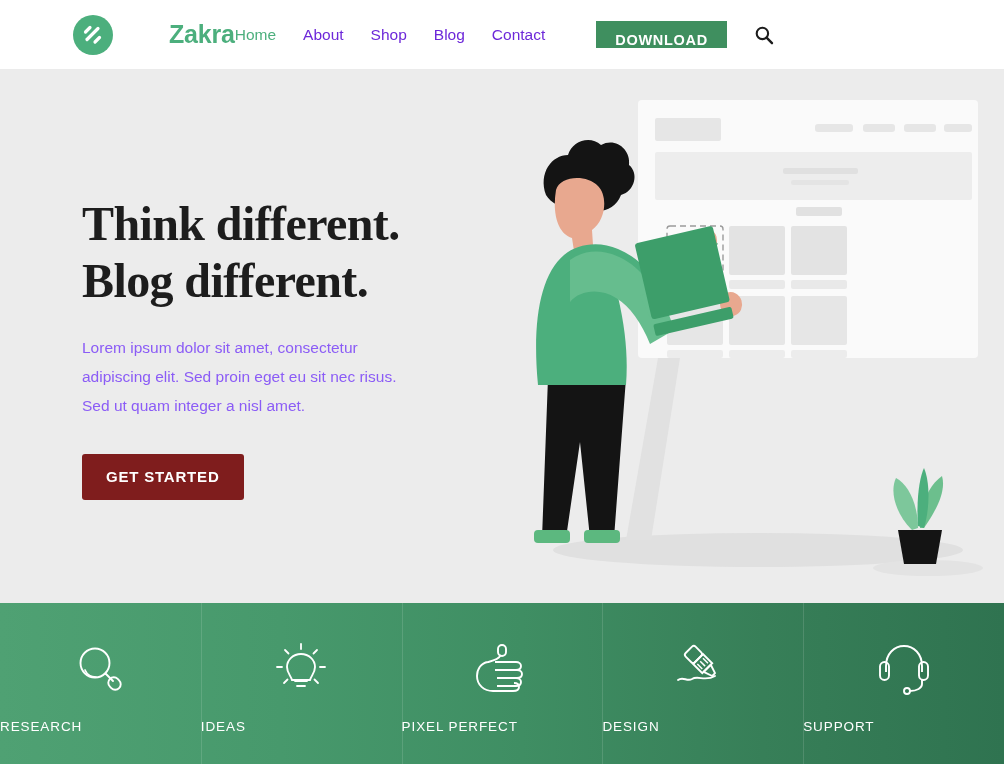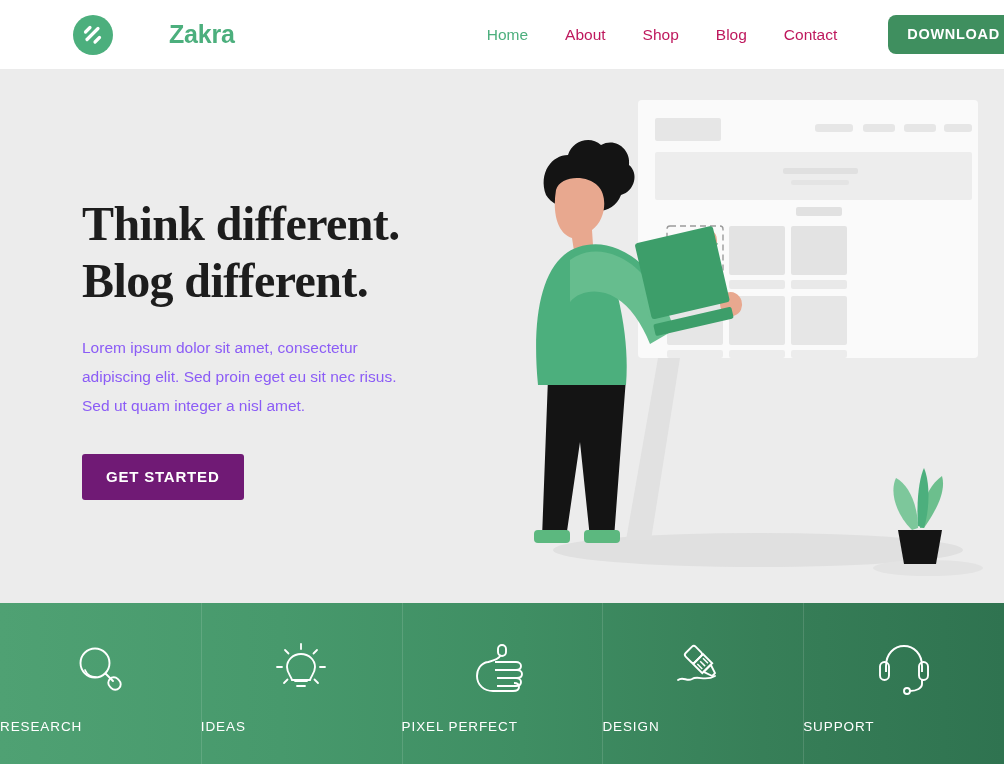--- a/index.html
+++ b/index.html
@@ -24,34 +24,34 @@
     background:#4caf7d;
     display:flex; align-items:center; justify-content:center;
     flex:none;
   }
   .brand-name {
     margin-left:12px;
     font-size:25px; font-weight:bold; color:#4caf7d;
     letter-spacing:-0.2px;
   }
 
-  .nav { display:flex; align-items:flex-start; margin-left:252px; gap:37px; }
+  .nav { display:flex; align-items:flex-start; gap:27px; }
   .nav-item {
-    font-size:15.5px; color:#be185d; cursor:pointer;
+    font-size:15.5px; color:#6d28d9; cursor:pointer;
     white-space:nowrap;
   }
   .nav-item.active { color:#4caf7d; }
 
   .dl-btn {
     margin-left:51px;
     background:#3f8f5f;
     color:#ffffff;
     font-size:14.5px; font-weight:bold; letter-spacing:.7px;
-    padding:11px 19px 12px;
-    border:none; border-radius:8px;
+    padding:11px 19px 0;
+    border:none; border-radius:0;
     cursor:pointer; white-space:nowrap;
     font-family:"Liberation Sans", sans-serif;
   }
   .hdr-icon {
     margin-left:26px; cursor:pointer;
     display:flex; align-items:center; justify-content:center;
     width:22px; height:22px; flex:none;
   }
 
   
@@ -68,21 +68,21 @@
     color:#1d1d1d;
     letter-spacing:-0.6px;
   }
   .hero-text {
     margin-top:24px;
     font-size:15.5px; line-height:29px; color:#8b5cf6;
     width:340px;
   }
   .cta-btn {
     margin-top:34px;
-    background:#701a75; color:#ffffff;
+    background:#7f1d1d; color:#ffffff;
     font-size:15px; font-weight:bold; letter-spacing:.8px;
     padding:14px 24px 15px;
     border:none; border-radius:3px; cursor:pointer;
     font-family:"Liberation Sans", sans-serif;
   }
   .hero-art { position:absolute; left:500px; top:20px; width:504px; height:513px; }
 
   
   .features {
     position:absolute; top:603px; left:0; width:1004px; height:161px;

